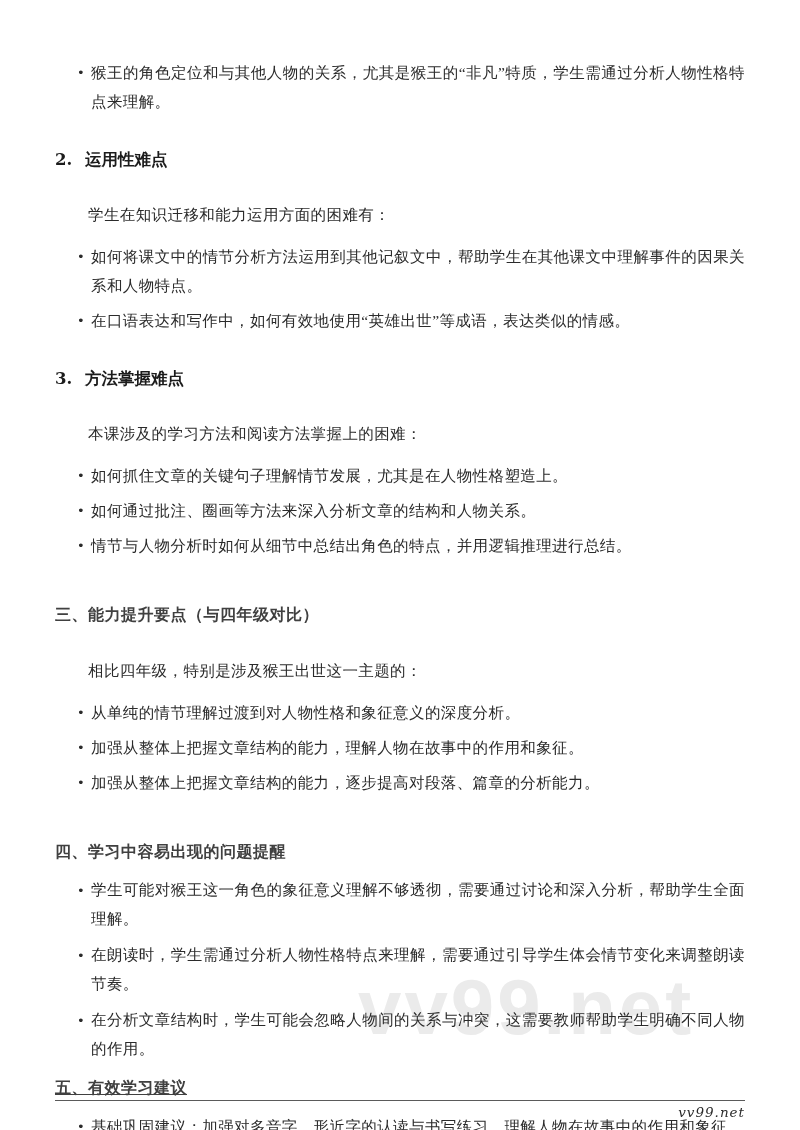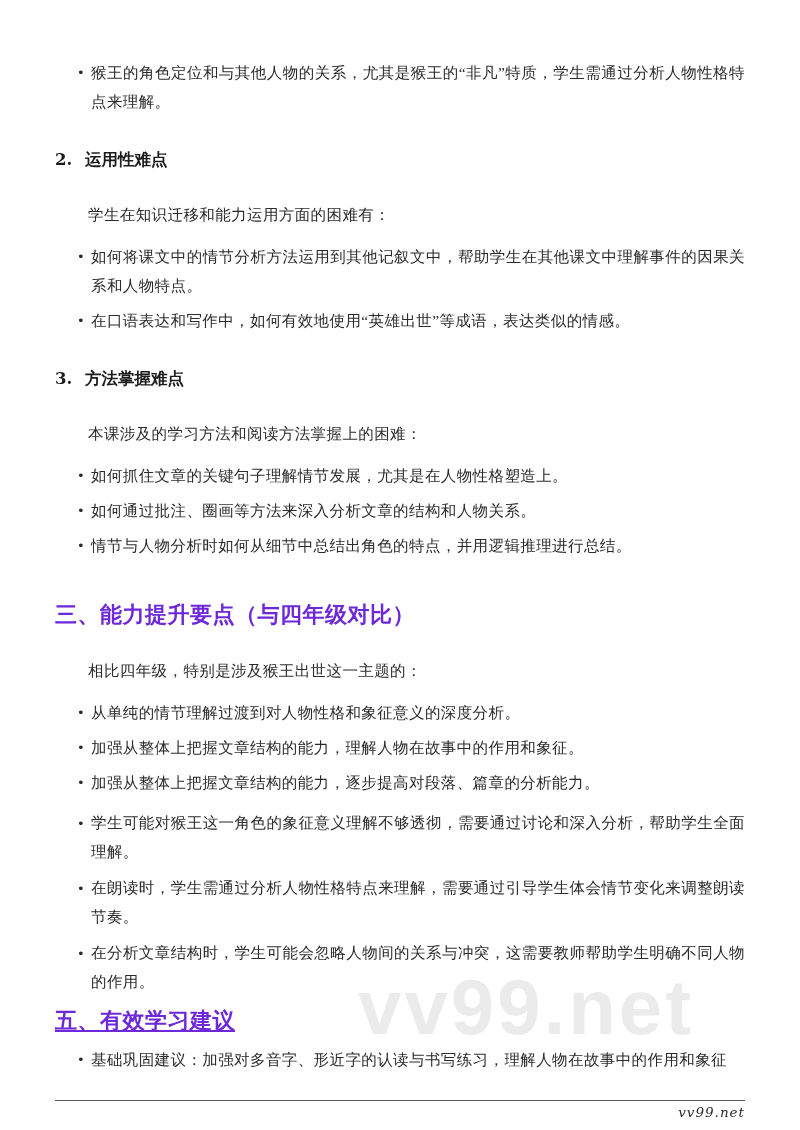--- a/index.html
+++ b/index.html
@@ -72,22 +72,22 @@
     line-height: 22px;
   }
   .num-heading .num {
     flex: 0 0 30px;
     font-family: "DejaVu Serif", serif;
     font-weight: bold;
   }
   .major-heading {
     font-family: "Liberation Sans", "DejaVu Sans", sans-serif;
     font-weight: bold;
-    font-size: 22px;
-    color: #6d28d9;
+    font-size: 16px;
+    color: #404040;
     margin: 42px 0 0 0;
     line-height: 25px;
     letter-spacing: 0.5px;
   }
   .intro {
     margin: 30px 0 12px 0;
     padding-left: 33px;
     font-size: 15.5px;
     letter-spacing: 0.4px;
     line-height: 29px;
@@ -182,20 +182,21 @@
       <div class="bullet">
         <span class="dot">•</span>
         <span class="btxt">加强从整体上把握文章结构的能力，理解人物在故事中的作用和象征。</span>
       </div>
       <div class="bullet">
         <span class="dot">•</span>
         <span class="btxt">加强从整体上把握文章结构的能力，逐步提高对段落、篇章的分析能力。</span>
       </div>
     </div>
 
+    <h2 class="major-heading">四、学习中容易出现的问题提醒</h2>
     <div class="sec-bullets sec4">
       <div class="bullet">
         <span class="dot">•</span>
         <span class="btxt">学生可能对猴王这一角色的象征意义理解不够透彻，需要通过讨论和深入分析，帮助学生全面理解。</span>
       </div>
       <div class="bullet">
         <span class="dot">•</span>
         <span class="btxt">在朗读时，学生需通过分析人物性格特点来理解，需要通过引导学生体会情节变化来调整朗读节奏。</span>
       </div>
       <div class="bullet">

